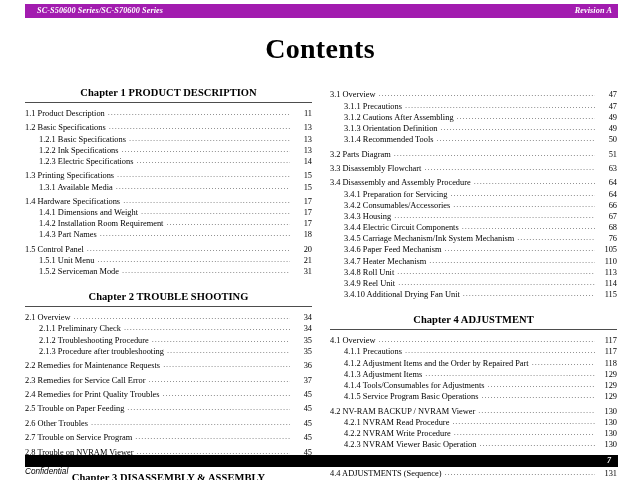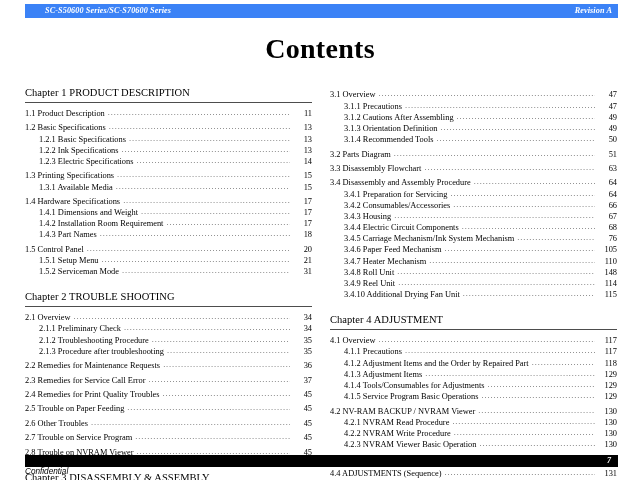--- a/index.html
+++ b/index.html
@@ -16,25 +16,25 @@
     position: relative;
   }
 
   
   .header-bar {
     position: absolute;
     left: 25px;
     top: 4px;
     width: 593px;
     height: 14px;
-    background: #3b82f6;
+    background: #a21caf;
     display: flex;
     justify-content: space-between;
     box-sizing: border-box;
-    padding: 0 6px 0 20px;
+    padding: 0 6px 0 12px;
   }
   .header-bar span {
     color: #ffffff;
     font-style: italic;
     font-weight: bold;
     font-size: 8.2px;
     line-height: 14px;
     letter-spacing: 0.1px;
     white-space: nowrap;
   }
@@ -63,27 +63,28 @@
     gap: 18px;
   }
   .col {
     width: 287px;
     position: relative;
   }
 
   
   .chapter {
     font-size: 10.5px;
-    font-weight: normal;
+    font-weight: bold;
     letter-spacing: 0.05px;
     line-height: 13px;
     padding-bottom: 3px;
     border-bottom: 1.1px solid #4d4d4d;
     margin-bottom: 6px;
     white-space: nowrap;
+    text-align: center;
   }
   .chapter.spaced { margin-top: 13px; }
 
   
   .toc-list {
     margin: 0;
     padding: 0;
     list-style: none;
   }
   .entry {
@@ -218,21 +219,21 @@
           <span class="title">1.4.3 Part Names</span>
           <span class="dots">....................................................................................................................................................................</span>
           <span class="pg">18</span>
         </li>
         <li class="entry lvl1">
           <span class="title">1.5 Control Panel</span>
           <span class="dots">....................................................................................................................................................................</span>
           <span class="pg">20</span>
         </li>
         <li class="entry lvl2">
-          <span class="title">1.5.1 Setup Menu</span>
+          <span class="title">1.5.1 Unit Menu</span>
           <span class="dots">....................................................................................................................................................................</span>
           <span class="pg">21</span>
         </li>
         <li class="entry lvl2">
           <span class="title">1.5.2 Serviceman Mode</span>
           <span class="dots">....................................................................................................................................................................</span>
           <span class="pg">31</span>
         </li>
       </ul>
       <div class="chapter spaced">Chapter 2 TROUBLE SHOOTING</div>
@@ -369,21 +370,21 @@
           <span class="pg">105</span>
         </li>
         <li class="entry lvl2">
           <span class="title">3.4.7 Heater Mechanism</span>
           <span class="dots">....................................................................................................................................................................</span>
           <span class="pg">110</span>
         </li>
         <li class="entry lvl2">
           <span class="title">3.4.8 Roll Unit</span>
           <span class="dots">....................................................................................................................................................................</span>
-          <span class="pg">148</span>
+          <span class="pg">113</span>
         </li>
         <li class="entry lvl2">
           <span class="title">3.4.9 Reel Unit</span>
           <span class="dots">....................................................................................................................................................................</span>
           <span class="pg">114</span>
         </li>
         <li class="entry lvl2">
           <span class="title">3.4.10 Additional Drying Fan Unit</span>
           <span class="dots">....................................................................................................................................................................</span>
           <span class="pg">115</span>

